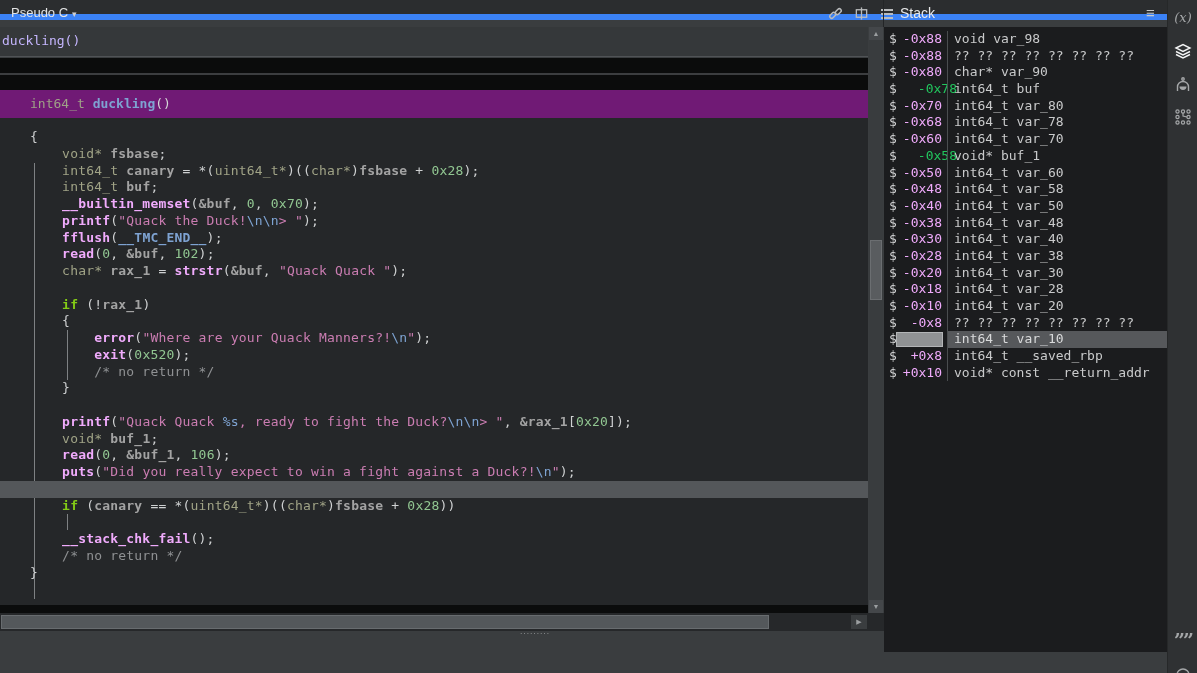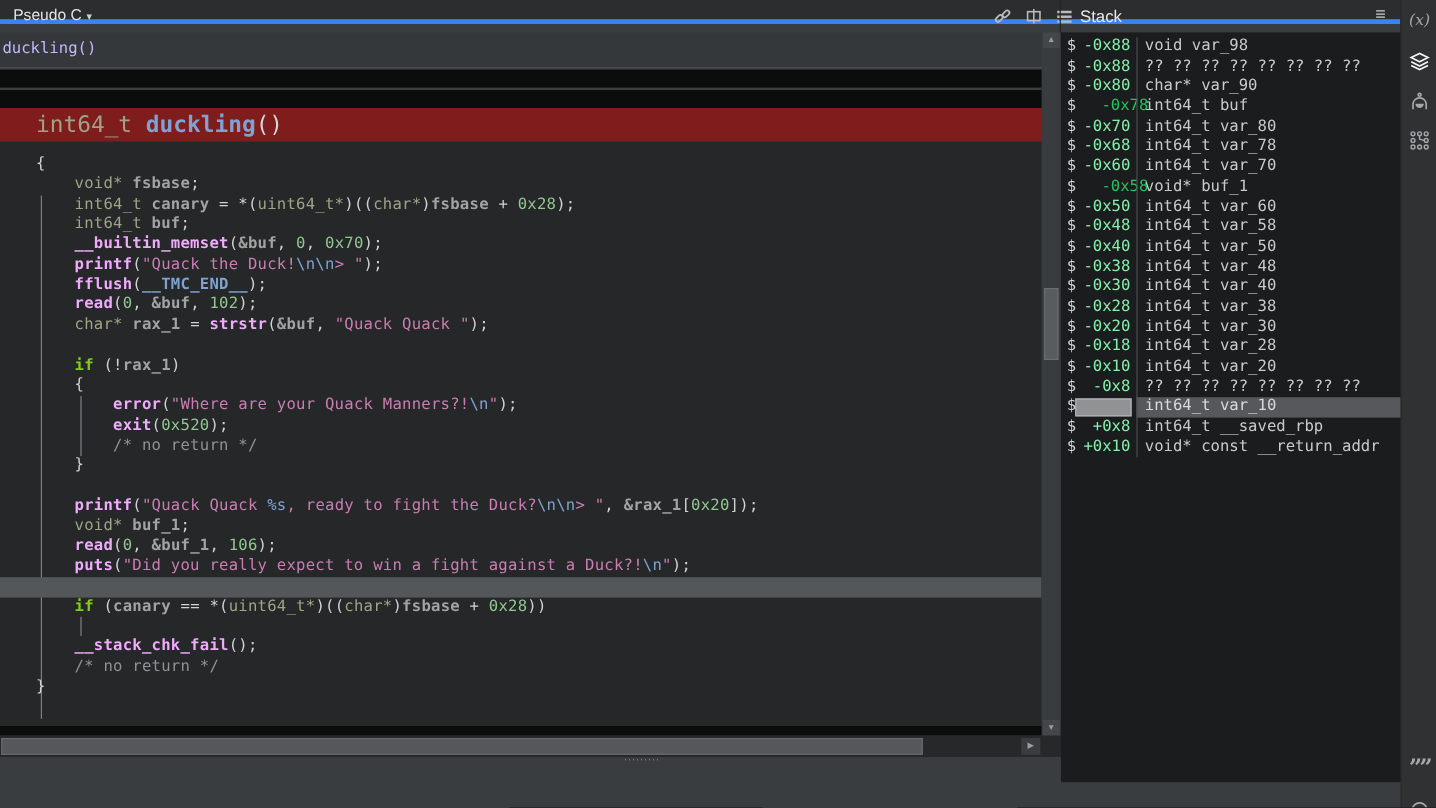--- a/index.html
+++ b/index.html
@@ -4,21 +4,21 @@
 <style>
   * { margin:0; padding:0; box-sizing:border-box; }
   html,body { background:#1a1b1c; }
   #root {
     position:relative; width:1197px; height:673px; overflow:hidden;
     background:#3a3d3f; font-family:"Liberation Sans", sans-serif;
   }
   
   .topbar {
     position:absolute; left:0; top:0; width:1167px; height:20px;
-    background:#2b2d2f; border-bottom:4px solid #3b82f6;
+    background:#2b2d2f; border-bottom:6px solid #3b82f6;
   }
   .viewmode { position:absolute; left:11px; top:5px; color:#e2e3e4; font-size:13px; cursor:default; }
   .viewmode .dd { font-size:9px; margin-left:4px; color:#cfd0d1; }
   .tb-icons { position:absolute; left:826px; top:0; height:27px; display:flex; align-items:center; gap:8px; }
   .tb-icon { width:18px; height:18px; display:flex; align-items:center; justify-content:center; color:#b9bbbd; }
   .stack-title { position:absolute; left:900px; top:5px; color:#e6e7e8; font-size:14px; }
   .stackmenu { position:absolute; left:1146px; top:4px; color:#c7c9cb; font-size:15px; font-weight:bold; letter-spacing:0; }
   .tbdivider { position:absolute; left:883px; top:0; width:1px; height:27px; background:#232527; }
 
   
@@ -37,21 +37,21 @@
     background:#35383a; border-bottom:1px solid #505356;
   }
   .breadcrumb-bar .fnref {
     position:absolute; left:2px; top:6px;
     font-family:"DejaVu Sans Mono", monospace; font-size:13px; color:#c4b5fd;
   }
   .blackstrip-top { position:absolute; left:0; top:58px; width:868px; height:32px; background:#0b0c0c; }
   .blackstrip-top .mid { position:absolute; left:0; top:15px; width:100%; height:2px; background:#3c3e40; }
   .func-header {
     position:absolute; left:0; top:90px; width:868px; height:28px;
-    background:#7f1d1d; font-family:"DejaVu Sans Mono", monospace; font-size:19px;
+    background:#701a75; font-family:"DejaVu Sans Mono", monospace; font-size:13px;
     line-height:28px; padding-left:30px; white-space:pre;
   }
   .func-header .ty { color:#9fa287; }
   .func-header .fn { color:#7ea3d2; font-weight:bold; }
   .func-header .pu { color:#d5d6d7; }
 
   .code-area {
     position:absolute; left:0; top:118px; width:868px; height:487px;
     background:#252729; overflow:hidden;
   }
@@ -82,21 +82,21 @@
   .vs-thumb { position:absolute; left:1px; top:213px; width:12px; height:60px; background:#595c5f; border:1px solid #6b6e71; }
   .hscroll { position:absolute; left:0; top:613px; width:884px; height:18px; background:#26282a; }
   .hs-thumb { position:absolute; left:1px; top:2px; width:768px; height:14px; background:#54585b; border:1px solid #686c6f; }
   .hs-btn { position:absolute; left:851px; top:2px; width:16px; height:14px; background:#3a3d3f; color:#9b9ea0; font-size:7px; text-align:center; line-height:14px; }
 
   
   .stack-pane { position:absolute; left:884px; top:27px; width:283px; height:625px; background:#1b1c1e; }
   .stack-rows { position:absolute; left:0; top:4px; width:100%; }
   .stack-row { position:relative; height:16.7px; line-height:16.7px; font-family:"DejaVu Sans Mono", monospace; font-size:13px; color:#c9cacb; }
   .sr-dollar { position:absolute; left:5px; color:#d2d3d4; }
-  .sr-off { position:absolute; left:14px; width:44px; text-align:right; color:#86efac; }
+  .sr-off { position:absolute; left:14px; width:44px; text-align:right; color:#f0abfc; }
   .sr-off.hot { color:#22c55e; font-weight:normal;margin-left:15px; }
   .sr-decl { position:absolute; left:70px; white-space:pre; }
   .sr-sep { position:absolute; left:63px; top:0; width:1px; height:100%; background:#4a4d4f; }
   .stack-row.selected .sr-band { position:absolute; left:63px; top:0; right:0; height:100%; background:#56585b; }
   .stack-row.selected .sr-cell { position:absolute; left:12px; top:0.5px; width:47px; height:15.5px; background:#909294; border:1px solid #b3b5b7; }
   .stack-row.selected .sr-decl { color:#d9dadb; }
 
   
   .bottom-left { position:absolute; left:0; top:631px; width:884px; height:42px; background:#3a3d3f; }
   .bottom-right { position:absolute; left:884px; top:652px; width:283px; height:21px; background:#3a3d3f; }

